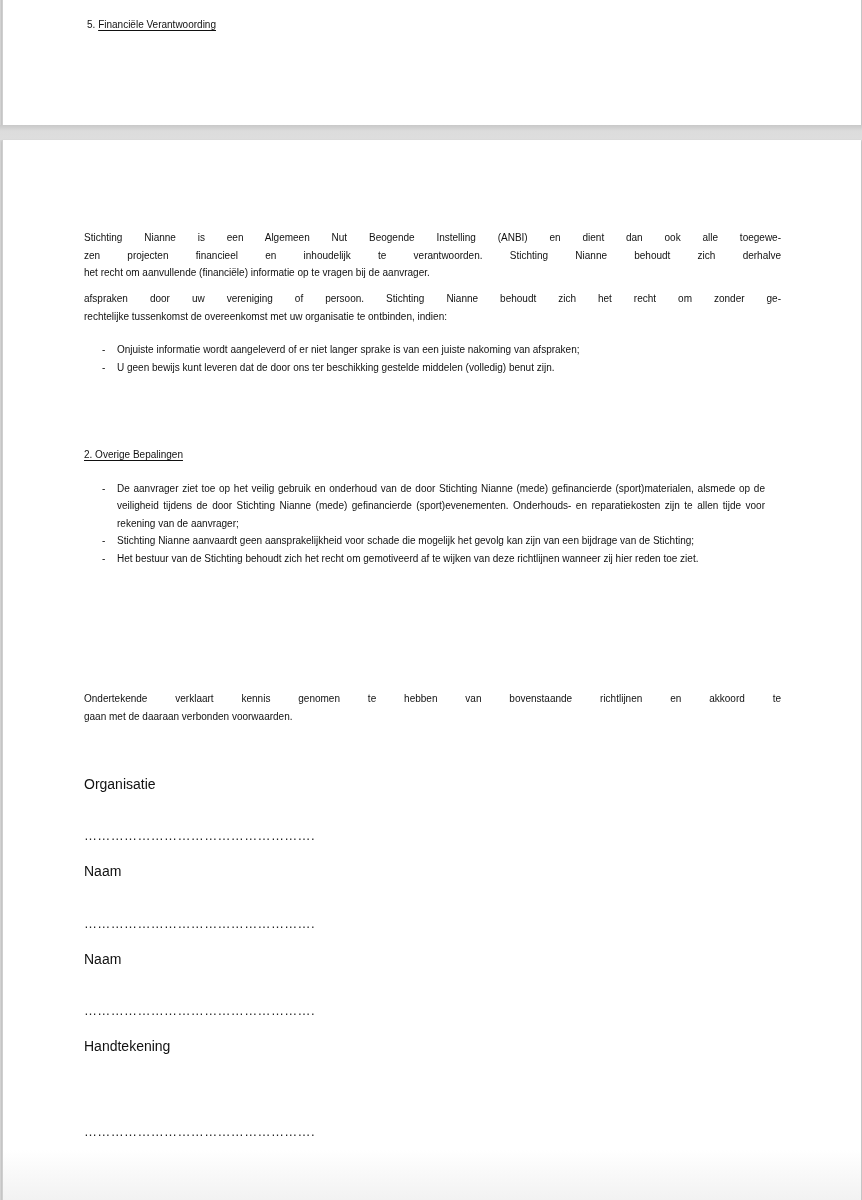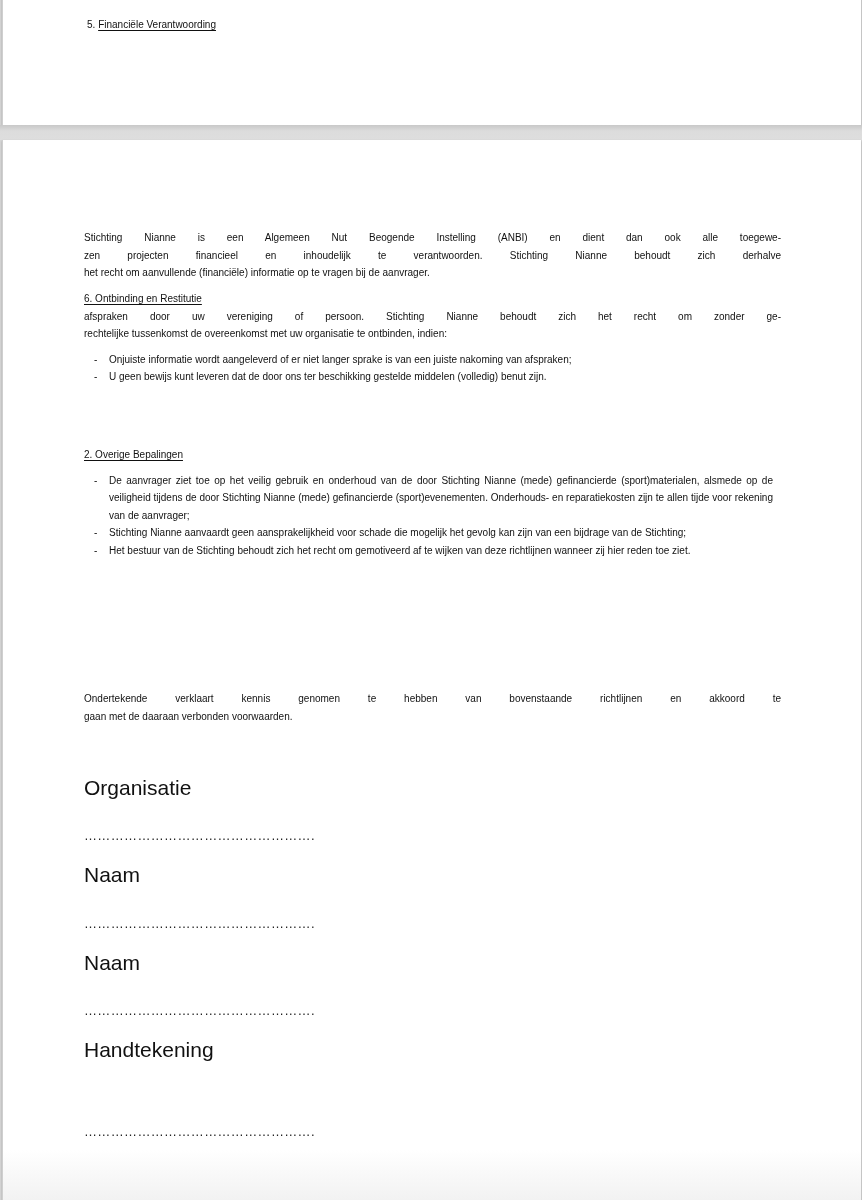--- a/index.html
+++ b/index.html
@@ -19,24 +19,24 @@
     #page-prev { top: -20px; height: 145px; }
     #page-cur { top: 140px; height: 1080px; background: linear-gradient(#fff 0, #fff 1010px, #f2f2f2 1060px); }
     .gap-shade {
       position: absolute; left: 0; top: 125px; width: 862px; height: 15px;
       background: linear-gradient(#c8c8c8, #dcdcdc 40%, #dedede);
     }
     .txt { position: absolute; left: 84px; width: 697px; font-size: 10px; line-height: 17.6px; }
     .u { text-decoration: underline; text-underline-offset: 2px; }
     .para-line { display: block; text-align: justify; text-align-last: justify; }
     .para-line.last { text-align-last: left; }
-    ul.dash { list-style: none; margin: 8px; padding: 0; }
+    ul.dash { list-style: none; margin: 16px; padding: 0; }
     ul.dash li { position: relative; padding-left: 17px; text-align: justify; }
     ul.dash li::before { content: "-"; position: absolute; left: 2px; top: 0; }
-    .label { position: absolute; left: 84px; font-size: 21px; }
+    .label { position: absolute; left: 84px; font-size: 14px; }
     .dots { position: absolute; left: 84px; font-size: 13px; letter-spacing: 0.35px; color: #222; }
   </style>
 </head>
 <body>
 
 <div class="page" id="page-prev">
   <div class="txt" style="top:36px;">
     <span>5.</span>
     <span class="u">Financiële Verantwoording</span>
   </div>
@@ -46,21 +46,20 @@
 
 <div class="page" id="page-cur"></div>
 
 <div class="txt" style="top:229px;">
   <span class="para-line">Stichting Nianne is een Algemeen Nut Beogende Instelling (ANBI) en dient dan ook alle toegewe-</span>
   <span class="para-line">zen projecten financieel en inhoudelijk te verantwoorden. Stichting Nianne behoudt zich derhalve</span>
   <span class="para-line last">het recht om aanvullende (financiële) informatie op te vragen bij de aanvrager.</span>
 </div>
 
 <div class="txt" style="top:290px;">
-  <div class="u">6. Ontbinding en Restitutie</div>
   <span class="para-line">afspraken door uw vereniging of persoon. Stichting Nianne behoudt zich het recht om zonder ge-</span>
   <span class="para-line last">rechtelijke tussenkomst de overeenkomst met uw organisatie te ontbinden, indien:</span>
   <ul class="dash">
     <li>Onjuiste informatie wordt aangeleverd of er niet langer sprake is van een juiste nakoming van afspraken;</li>
     <li>U geen bewijs kunt leveren dat de door ons ter beschikking gestelde middelen (volledig) benut zijn.</li>
   </ul>
 </div>
 
 <div class="txt" style="top:446px;">
   <div class="u">2. Overige Bepalingen</div>

